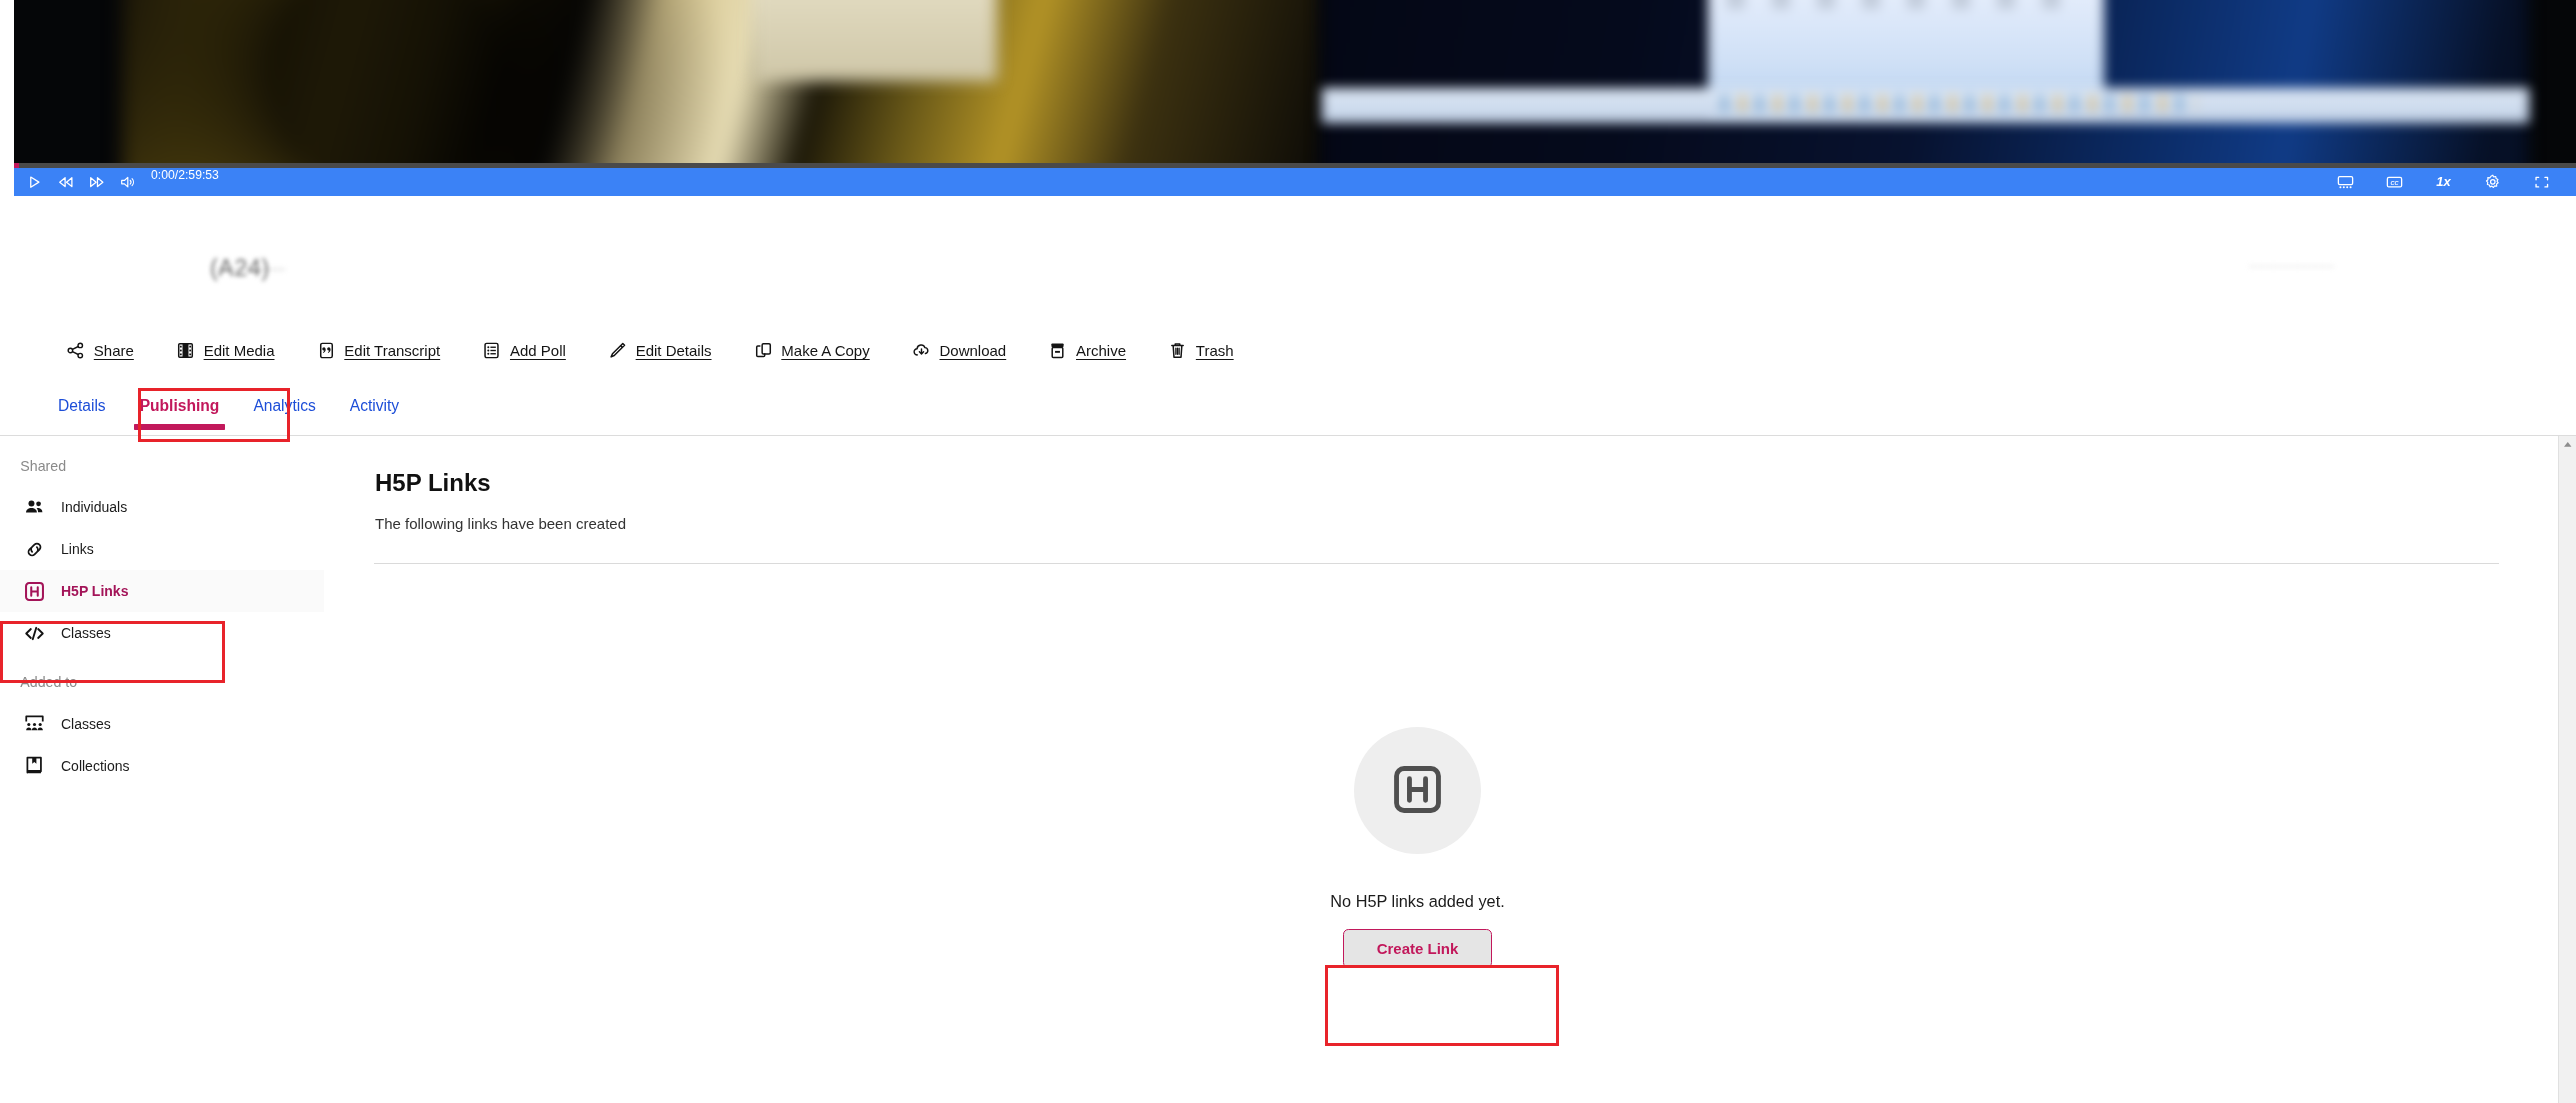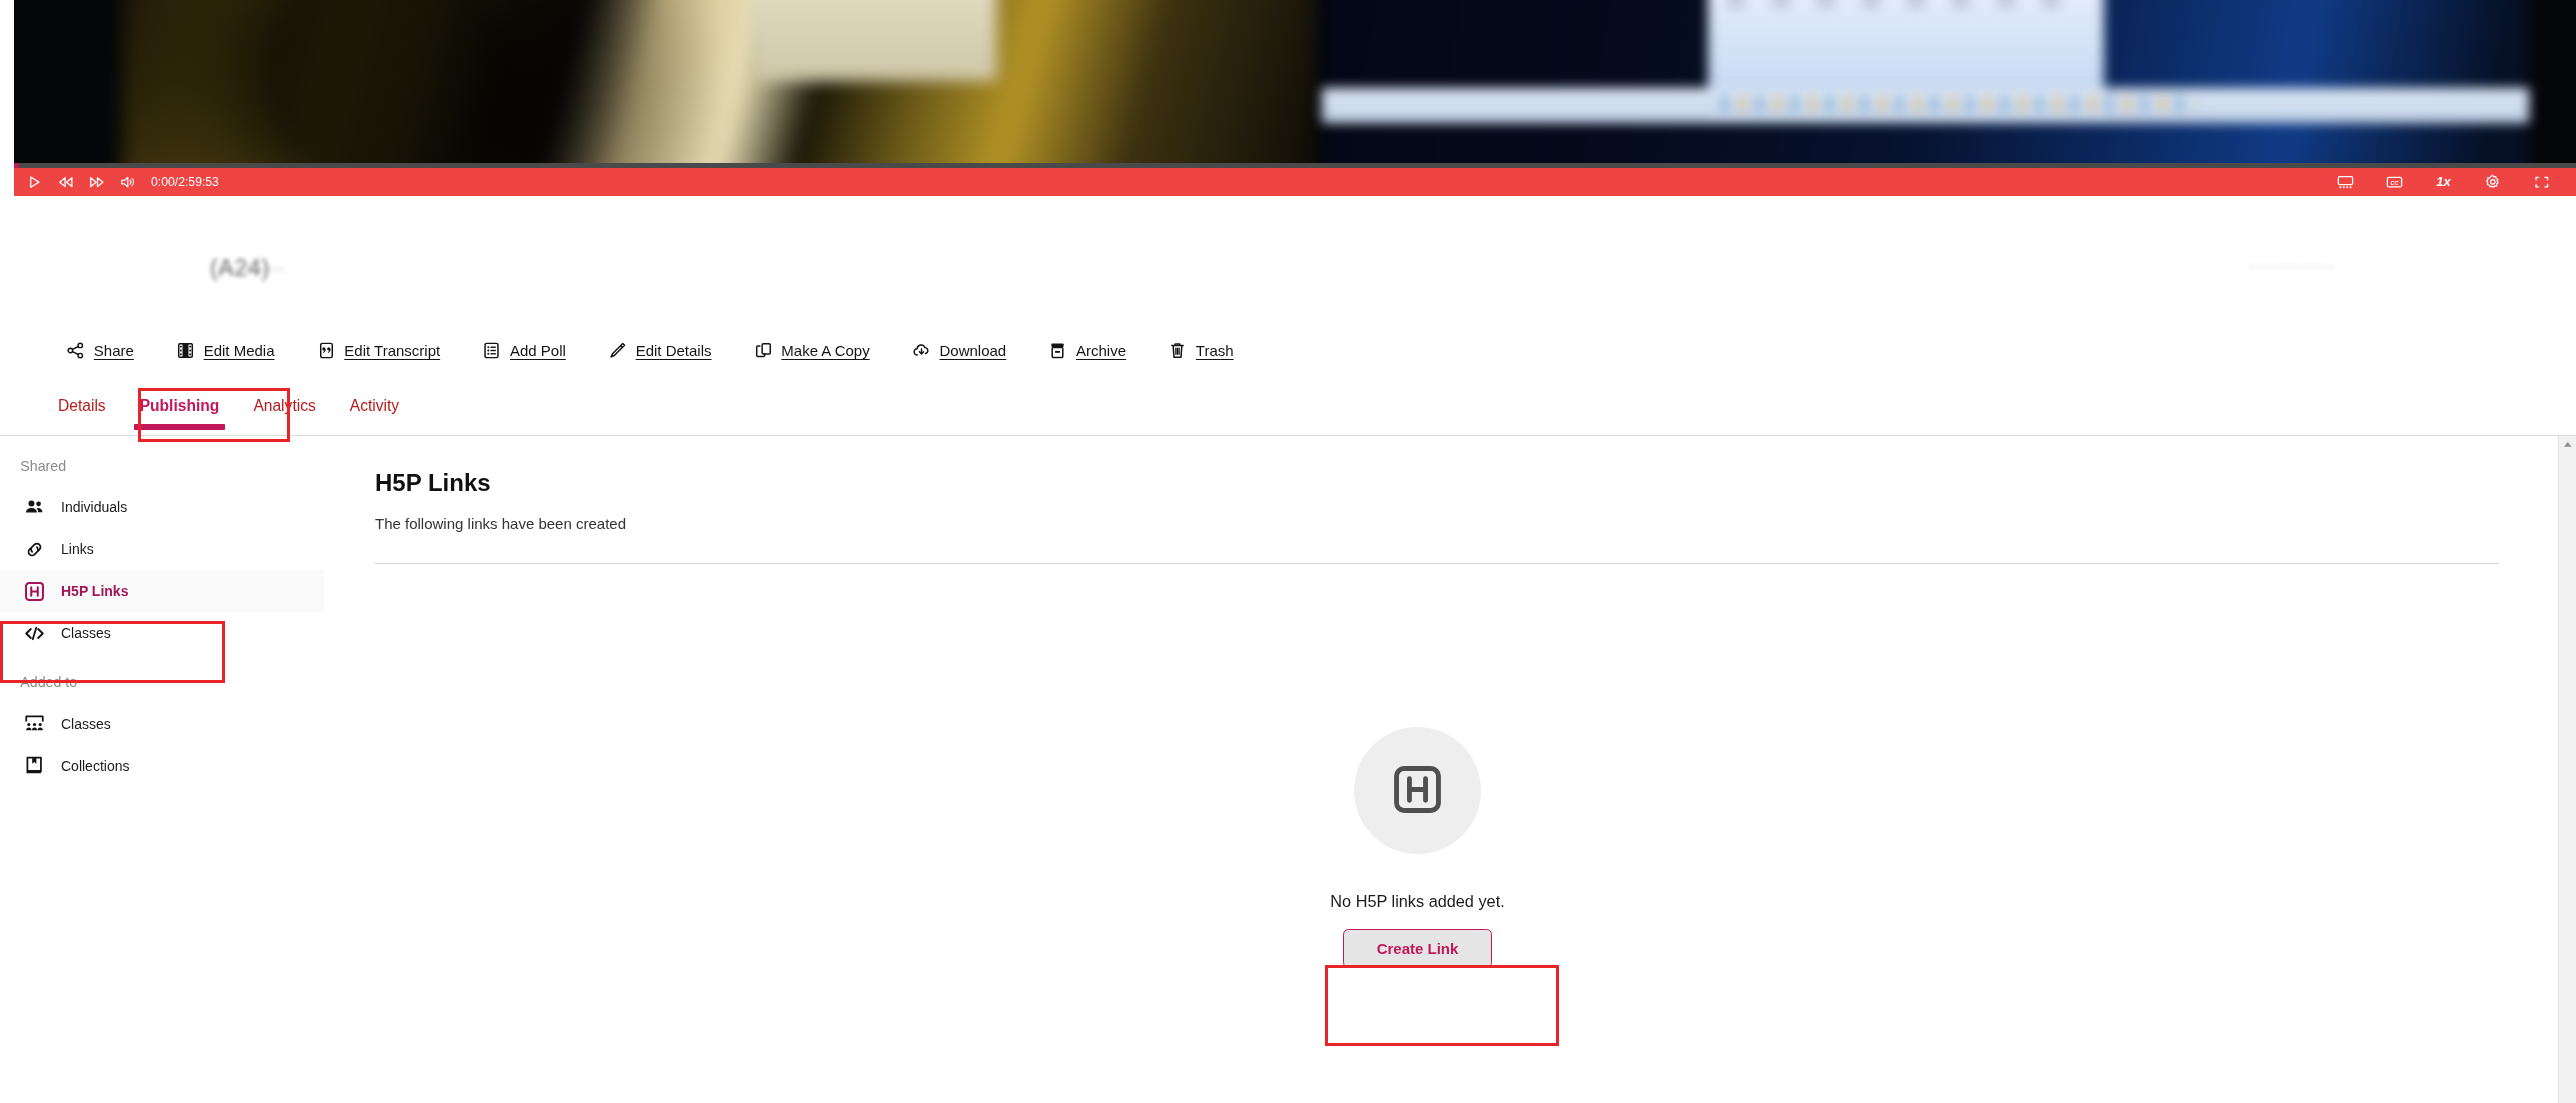--- a/index.html
+++ b/index.html
@@ -79,22 +79,22 @@
     width: 100%; height: 4.7px;
     background: #4a4a4a;
   }
   .progress-fill {
     position: absolute; left: 0; top: 0; height: 100%; width: 0.2%;
     background: #c2185b;
   }
   .controls {
     position: absolute; left: 0; bottom: 0;
     width: 100%; height: 28.5px;
-    display: flex; align-items: center;
-    background: #ef4444;
+    display: flex; 
+    background: #3b82f6;
   }
   .ctrl {
     display: flex; align-items: center; justify-content: center;
     height: 28.5px; width: 31px; cursor: pointer; font-style: italic;
   }
   .ctrl svg { display:block; }
   .time-label {
     color: #ffffff; font-size: 12.2px; margin-left: 8.1px;
     font-family: "Liberation Sans", sans-serif; white-space: nowrap;
   }
@@ -138,21 +138,21 @@
   }
   .action-icon { width: 19px; height: 19px; display:block; flex: 0 0 19px; }
 
   
   .tabs {
     position: absolute; left: 0; top: 390px;
     width: 2576px; height: 46px;
     display: flex; align-items: flex-start;
   }
   .tab {
-    position: relative; font-size: 15.6px; color: #b91c1c;
+    position: relative; font-size: 15.6px; color: #1d4ed8;
     padding: 6.8px 0 15px 0; margin-right: 34px; cursor: pointer;
   }
   .tabs .tab:first-child { margin-left: 58px; }
   .tab.active { color: #c2185b; font-weight: 700; }
   .tab.active::after {
     content:""; position:absolute; left: -5.4px; right: -5.4px; bottom: 0;
     height: 5.4px; background: #c2185b; border-radius: 0.7px;
   }
   .tab-underline {
     position: absolute; left: 0; top: 435px; width: 2576px; height: 0.7px;

